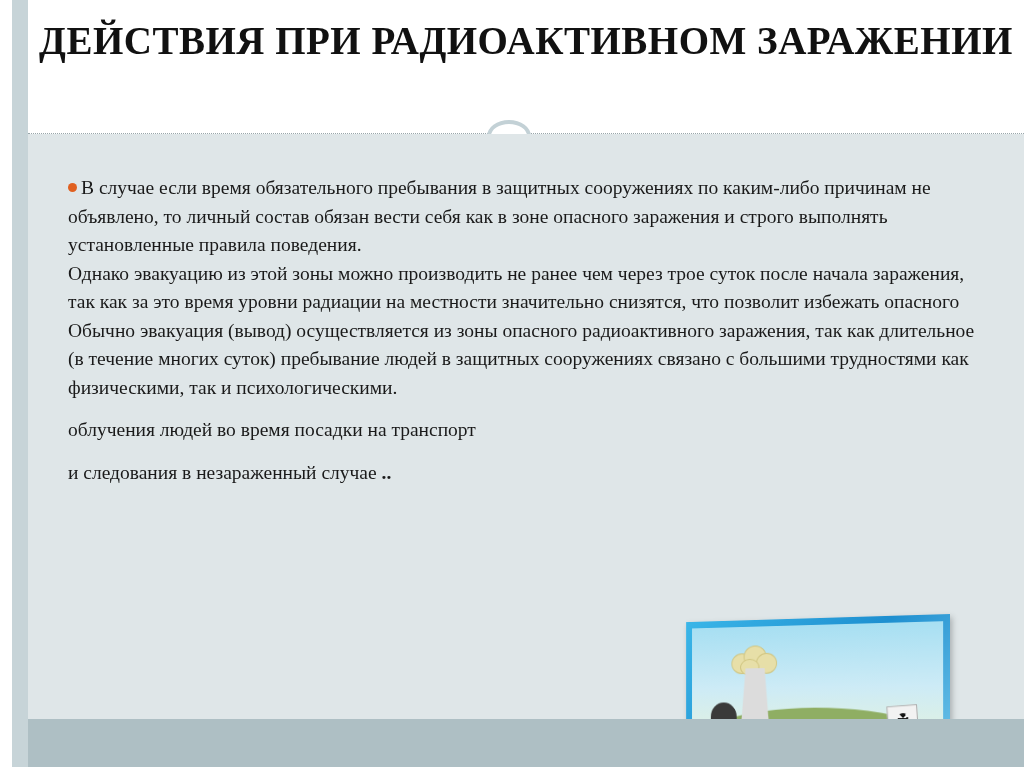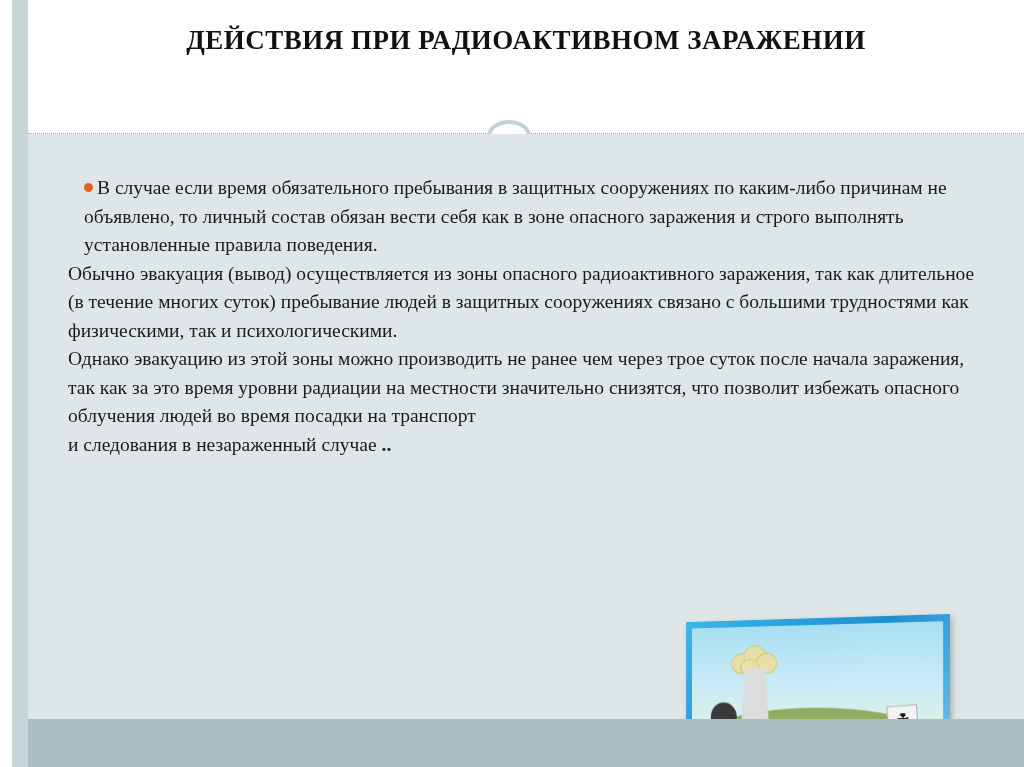--- a/index.html
+++ b/index.html
@@ -47,21 +47,21 @@
     background: #ffffff;
   }
   .title {
     position: absolute;
     left: 0;
     top: 16px;
     width: 996px;
     text-align: center;
     font-family: "Liberation Serif", serif;
     font-weight: bold;
-    font-size: 27px;
+    font-size: 39px;
     line-height: 49px;
     color: #111111;
     letter-spacing: 0.5px;
   }
   
   .divider {
     position: absolute;
     left: 28px;
     top: 133px;
     width: 996px;
@@ -105,33 +105,33 @@
     font-family: "Liberation Serif", serif;
     font-size: 19.5px;
     line-height: 28.5px;
     color: #1a1a1a;
   }
   .para {
     margin: 0 0 0 0;
   }
   .para.first {
     text-indent: 0;
-    margin-left: 16px;
   }
   .bullet-dot {
     display: inline-block;
     width: 9px;
     height: 9px;
     border-radius: 50%;
     background: #e06020;
     margin-right: 4px;
     margin-left: 0px;
     vertical-align: 2px;
   }
   .para.spaced {
+    margin-top: 14px;
   }
   .tail-bold {
     font-weight: bold;
   }
   
   .pic-wrap {
     position: absolute;
     left: 632px;
     top: 480px;
     width: 290px;
@@ -379,22 +379,22 @@
     <div class="title">ДЕЙСТВИЯ ПРИ РАДИОАКТИВНОМ ЗАРАЖЕНИИ</div>
   </div>
 
   <div class="divider"></div>
   <div class="ring"></div>
 
   <div class="body-panel">
 
     <div class="text-block">
       <p class="para first"><span class="bullet-dot"></span><span>В случае если время обязательного пребывания в защитных сооружениях по каким-либо причинам не объявлено, то личный состав обязан вести себя как в зоне опасного заражения и строго выполнять установленные правила поведения.</span></p>
+      <p class="para">Однако эвакуацию из этой зоны можно производить не ранее чем через трое суток после начала заражения, так как за это время уровни радиации на местности значительно снизятся, что позволит избежать опасного</p>
       <p class="para">Обычно эвакуация (вывод) осуществляется из зоны опасного радиоактивного заражения, так как длительное (в течение многих суток) пребывание людей в защитных сооружениях связано с большими трудностями как физическими, так и психологическими.</p>
-      <p class="para">Однако эвакуацию из этой зоны можно производить не ранее чем через трое суток после начала заражения, так как за это время уровни радиации на местности значительно снизятся, что позволит избежать опасного</p>
       <p class="para spaced">облучения людей во время посадки на транспорт</p>
       <p class="para spaced"><span>и следования в незараженный случае</span> <span class="tail-bold">..</span></p>
     </div>
 
     <div class="pic-wrap">
       <div class="pic-frame">
         <div class="pic-inner">
 
           <div class="sky"></div>
           <div class="hill-far"></div>

